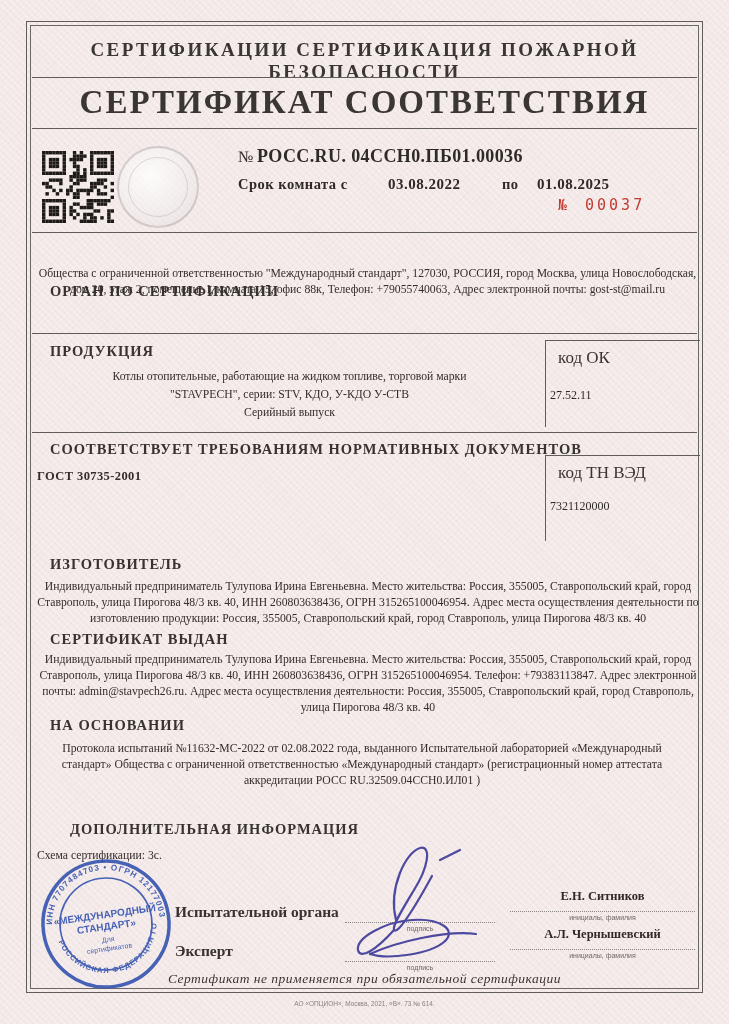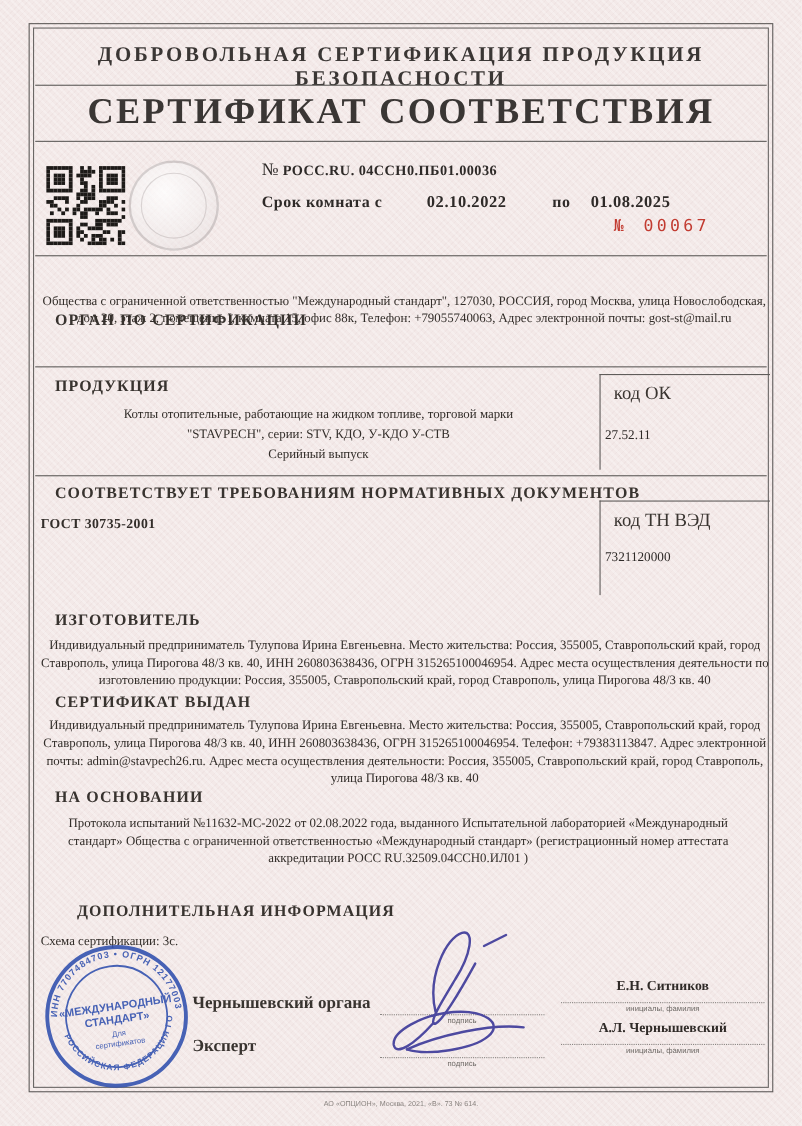--- a/index.html
+++ b/index.html
@@ -20,21 +20,21 @@
     font-weight:bold; font-size:33px; letter-spacing:2px; color:#3a3634;}
   .qr{position:absolute; left:42px; top:151px; width:72px; height:72px;}
   .qr svg{width:100%; height:100%; fill:#1d1a18;}
   .seal{position:absolute; left:117px; top:146px; width:78px; height:78px; border-radius:50%;
     border:2px solid rgba(150,140,140,.35);
     background:radial-gradient(circle at 40% 35%, rgba(255,255,255,.8), rgba(205,195,195,.25));}
   .seal::before{content:""; position:absolute; left:9px; top:9px; right:9px; bottom:9px;
     border-radius:50%; border:1px solid rgba(150,140,140,.3);}
   .numrow1{position:absolute; left:238px; top:146px; font-size:15px;}
   .numrow1 .no{font-size:16px;}
-  .numrow1 b{font-size:13px; letter-spacing:.4px;}
+  .numrow1 b{font-size:18px; letter-spacing:.4px;}
   .numrow2{position:absolute; left:238px; top:176px; font-size:14.5px; font-weight:bold; letter-spacing:.5px;}
   .numrow2 .d1{position:absolute; left:150px; top:0; font-size:15px;}
   .numrow2 .po{position:absolute; left:264px; top:0;text-align:right;}
   .numrow2 .d2{position:absolute; left:299px; top:0; font-size:15px;}
   .rednum{position:absolute; left:558px; top:196px; color:#c23b31;
     font-family:"DejaVu Sans Mono", monospace; font-size:15px;}
   .rednum .digits{margin-left:18px; letter-spacing:3px;}
   .sec-h{position:absolute; left:50px; font-weight:bold; font-size:14.5px; letter-spacing:1px; color:#38332f;}
   .body-text{position:absolute; left:37px; font-size:11.7px; line-height:1.38; color:#332e2a; text-align:center;}
   .codebox{position:absolute; left:545px; width:154px; border-top:1.3px solid #5f5c5a; border-left:1.3px solid #5f5c5a;}
@@ -55,21 +55,21 @@
   .stamp text{fill:#2f4fae; font-family:"Liberation Sans", sans-serif;}
 </style>
 </head>
 <body>
 
 <div class="page">
   <div class="frame-outer">
     <div class="frame-inner"></div>
   </div>
 
-  <div class="banner">ДОБРОВОЛЬНАЯ СЕРТИФИКАЦИЯ ПРОДУКЦИЯ БЕЗОПАСНОСТИ</div>
+  <div class="banner">СЕРТИФИКАЦИИ СЕРТИФИКАЦИЯ ПОЖАРНОЙ БЕЗОПАСНОСТИ</div>
   <div class="hr" style="top:77px;"></div>
   <div class="title">СЕРТИФИКАТ СООТВЕТСТВИЯ</div>
   <div class="hr" style="top:128px;"></div>
 
   <div class="qr">
     <svg viewBox="0 0 63 63" xmlns="http://www.w3.org/2000/svg">
         <rect x="0" y="0" width="3" height="3"></rect>
         <rect x="3" y="0" width="3" height="3"></rect>
         <rect x="6" y="0" width="3" height="3"></rect>
         <rect x="9" y="0" width="3" height="3"></rect>
@@ -288,26 +288,26 @@
       </svg>
   </div>
   <div class="seal"></div>
 
   <div class="numrow1">
     <span class="no">№</span>
     <b>РОСС.RU. 04ССН0.ПБ01.00036</b>
   </div>
   <div class="numrow2">
     <span>Срок комната  с</span>
-    <span class="d1">02.10.2022</span>
+    <span class="d1">03.08.2022</span>
     <span class="po">по</span>
     <span class="d2">01.08.2025</span>
   </div>
   <div class="rednum">
-    <span>№</span><span class="digits">00067</span>
+    <span>№</span><span class="digits">00037</span>
   </div>
 
   <div class="hr" style="top:232px;"></div>
 
   <div class="sec-h" style="top:243px;margin-top:40px;">ОРГАН ПО СЕРТИФИКАЦИИ</div>
   <div class="body-text" style="top:266px; width:661px;">
     <div>Общества с ограниченной ответственностью "Международный стандарт", 127030, РОССИЯ, город Москва, улица Новослободская, дом 20, этаж 2, помещение I, комната 15, офис 88к, Телефон: +79055740063, Адрес электронной почты: gost-st@mail.ru</div>
   </div>
 
   <div class="hr" style="top:333px;"></div>
@@ -356,21 +356,21 @@
       <text font-size="7.6" font-weight="bold" letter-spacing="1">
         <textPath href="#arcBottom" startOffset="2%">РОССИЙСКАЯ ФЕДЕРАЦИЯ ГОРОД МОСКВА</textPath>
       </text>
       <text x="66" y="60" text-anchor="middle" font-size="10" font-weight="bold">«МЕЖДУНАРОДНЫЙ</text>
       <text x="66" y="72" text-anchor="middle" font-size="10" font-weight="bold">СТАНДАРТ»</text>
       <text x="66" y="84" text-anchor="middle" font-size="7">Для</text>
       <text x="66" y="93" text-anchor="middle" font-size="7">сертификатов</text>
     </svg>
   </div>
 
-  <div class="sig-label" style="top:903px;">Чернышевский органа</div>
+  <div class="sig-label" style="top:903px;">Испытательной органа</div>
   <div class="sigline" style="top:922px; left:345px; width:150px;"></div>
   <div class="sigcap" style="top:925px; left:345px; width:150px;">подпись</div>
   <div class="signame" style="top:889px; left:510px; width:185px;">Е.Н. Ситников</div>
   <div class="sigline" style="top:911px; left:510px; width:185px;"></div>
   <div class="sigcap" style="top:914px; left:510px; width:185px;">инициалы, фамилия</div>
 
   <div class="sig-label" style="top:942px;">Эксперт</div>
   <div class="sigline" style="top:961px; left:345px; width:150px;"></div>
   <div class="sigcap" style="top:964px; left:345px; width:150px;">подпись</div>
   <div class="signame" style="top:927px; left:510px; width:185px;">А.Л. Чернышевский</div>
@@ -379,14 +379,15 @@
 
   <svg class="signature-svg" viewBox="0 0 175 140" xmlns="http://www.w3.org/2000/svg">
     <g fill="none" stroke="#4d49a0" stroke-width="2.2" stroke-linecap="round">
       <path d="M60,82 C52,50 70,14 84,10 C96,7 92,30 78,52 C66,72 56,88 58,92 C62,98 84,60 96,38"></path>
       <path d="M104,22 L124,12"></path>
       <path d="M58,92 C40,112 24,122 22,112 C20,100 48,84 76,82 C104,80 122,92 108,104 C94,116 52,122 34,116"></path>
       <path d="M34,116 C60,104 110,92 140,96"></path>
     </g>
   </svg>
 
+  <div class="footer-note">Сертификат не применяется при обязательной сертификации</div>
   <div class="fineprint">АО «ОПЦИОН», Москва, 2021, «В». 73 № 614.</div>
 </div>
 
 </body></html>

